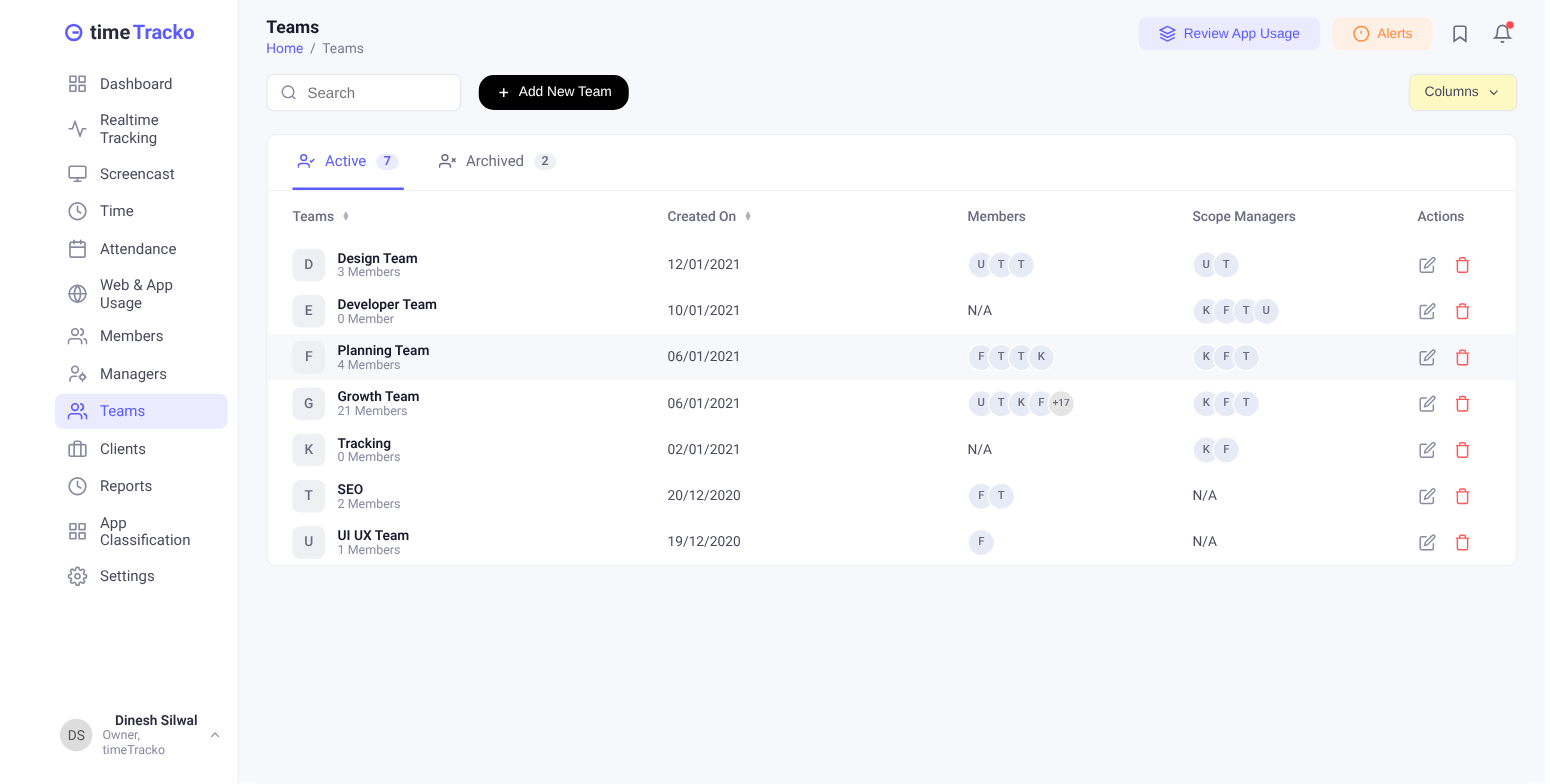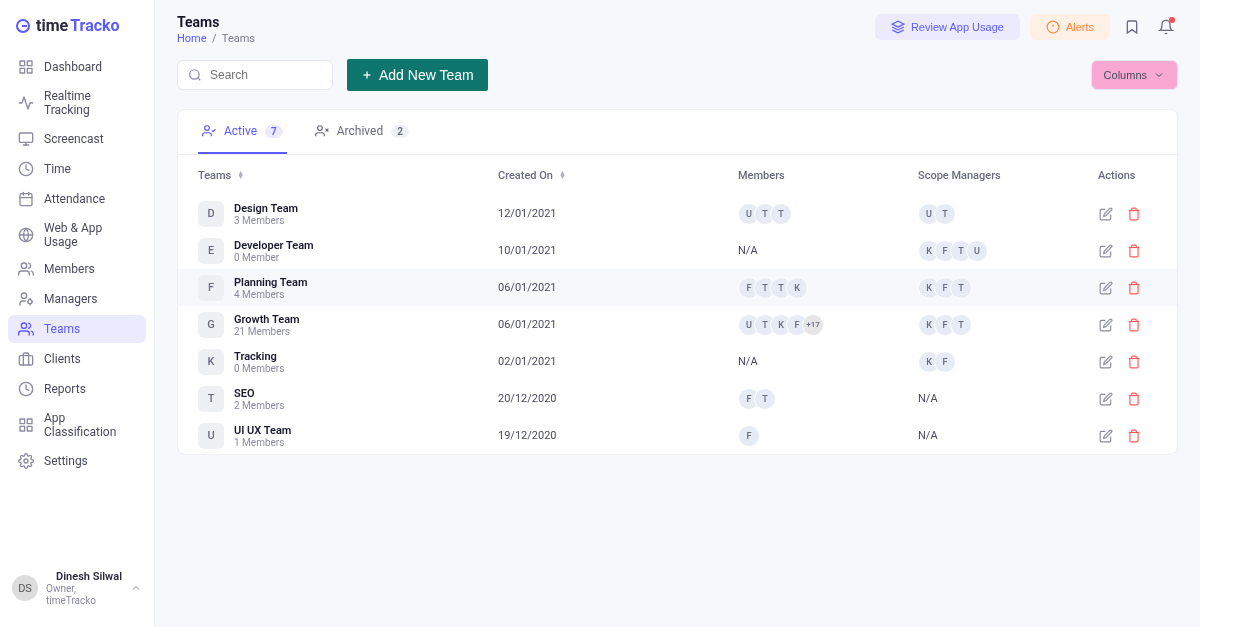--- a/index.html
+++ b/index.html
@@ -2,21 +2,21 @@
 <html><head>
 <meta charset="utf-8">
 <style>
   * { box-sizing: border-box; margin: 0; padding: 0; }
   body {
     font-family: -apple-system, BlinkMacSystemFont, "Segoe UI", Roboto, sans-serif;
     font-size: 13px;
     color: #1a1a2e;
     background: #fff;
   }
-  .app { display: flex; width: 1200px; height: 627px; }
+  .app { display: flex; width: 1200px; height: 627px; margin-left: 36px; }
 
   
   .sidebar {
     width: 155px;
     background: #fff;
     border-right: 1px solid #eef0f4;
     display: flex;
     flex-direction: column;
     padding: 16px 8px 12px 8px;
     position: relative;
@@ -64,26 +64,26 @@
   .icon-btn .dot { position:absolute; top:2px; right:3px; width:6px; height:6px; background:#ff4d4d; border-radius:50%; }
 
   .toolbar { display:flex; align-items:center; margin-top:14px; gap:14px; }
   .search {
     display:flex; align-items:center; gap:8px;
     background:#fff; border:1px solid #e6e8ef; border-radius:6px;
     padding:7px 10px; width:156px;
   }
   .search input { border:none; outline:none; font-size:12px; flex:1; background:transparent; }
   .btn-primary {
-    background:#0f766e; color:#fff; border:none; border-radius:2px;
-    padding:8px 14px; font-size:14px; font-weight:500; cursor:pointer;
+    background:#000000; color:#fff; border:none; border-radius:12px;
+    padding:8px 14px; font-size:11px; font-weight:500; cursor:pointer;
     display:flex; align-items:center; gap:6px;
   }
   .btn-columns {
-    margin-left:auto; background:#f9a8d4; border:1px solid #e6e8ef; border-radius:6px;
+    margin-left:auto; background:#fef9c3; border:1px solid #e6e8ef; border-radius:6px;
     padding:8px 12px; font-size:11px; color:#4a4a5e; cursor:pointer;
     display:flex; align-items:center; gap:6px;
   }
 
   
   .card { background:#fff; border-radius:8px; margin-top:18px; border:1px solid #eef0f4; }
   .tabs { display:flex; gap:24px; padding:0 20px; border-bottom:1px solid #eef0f4; }
   .tab { display:flex; align-items:center; gap:8px; padding:14px 4px; font-size:12px; color:#6a6a80; cursor:pointer; border-bottom:2px solid transparent; }
   .tab.active { color:#5b5bff; border-bottom-color:#5b5bff; }
   .tab .count { background:#eceaff; color:#5b5bff; font-size:10px; padding:1px 6px; border-radius:8px; font-weight:600; }

